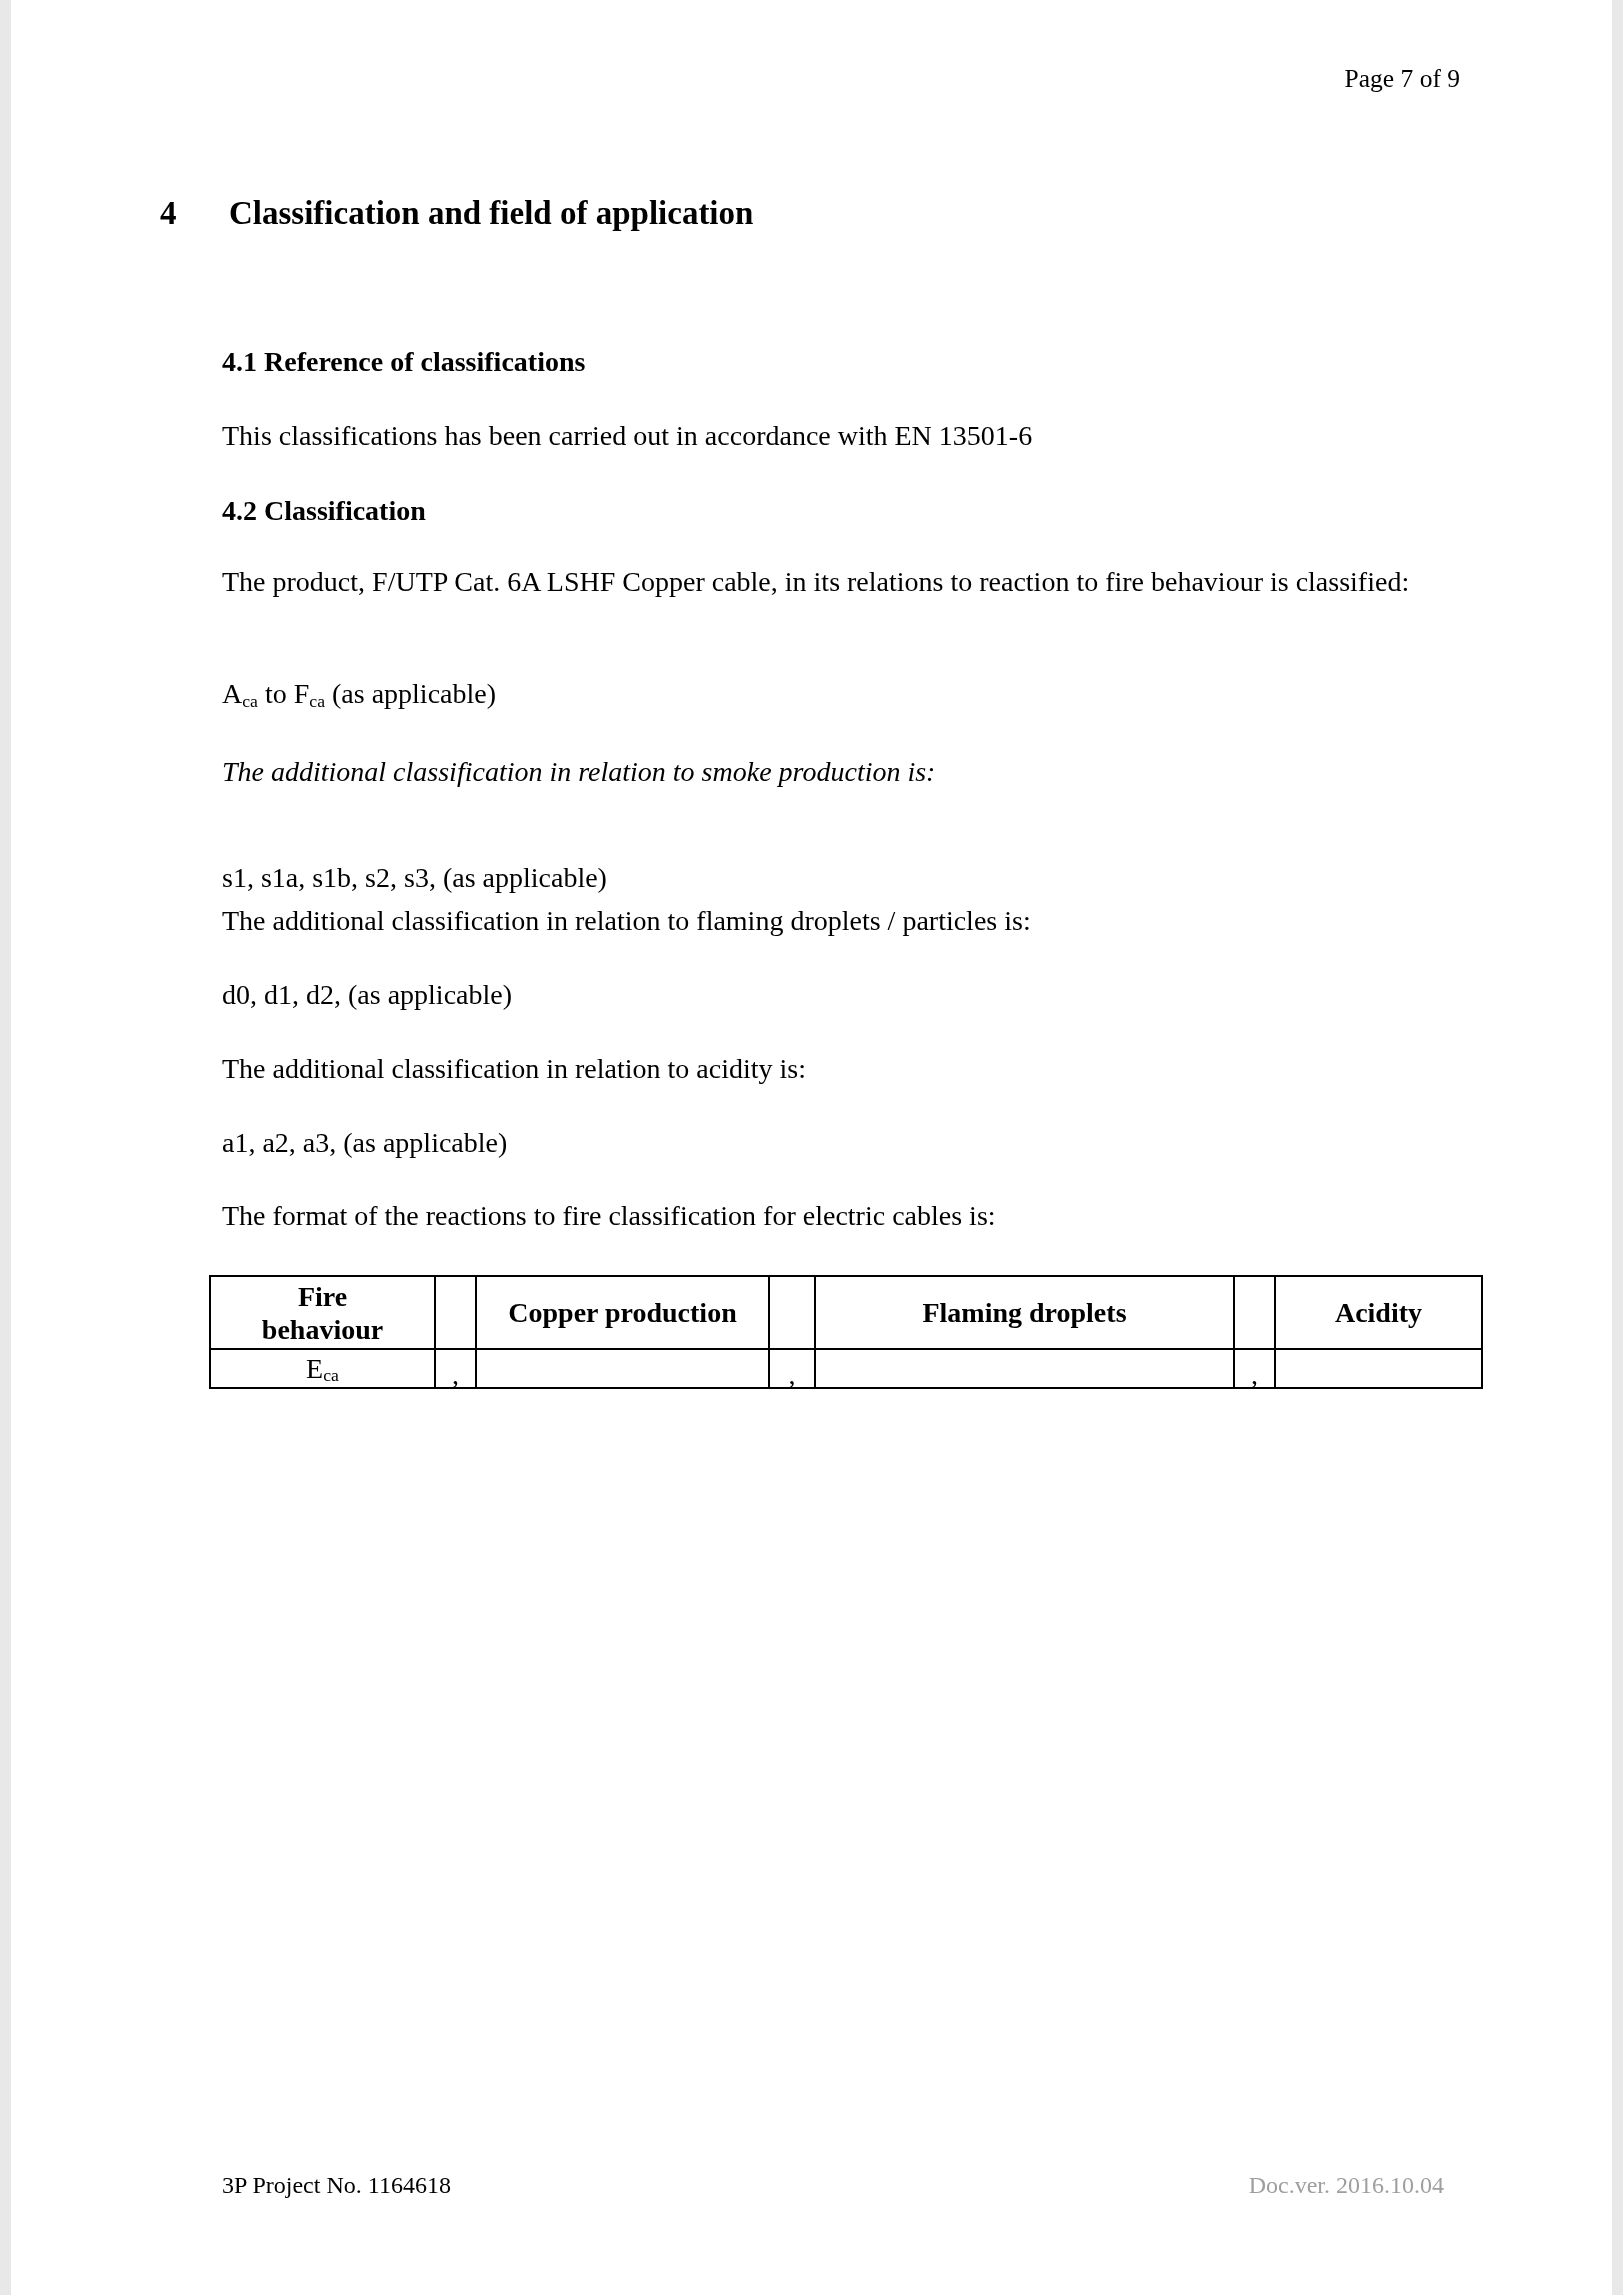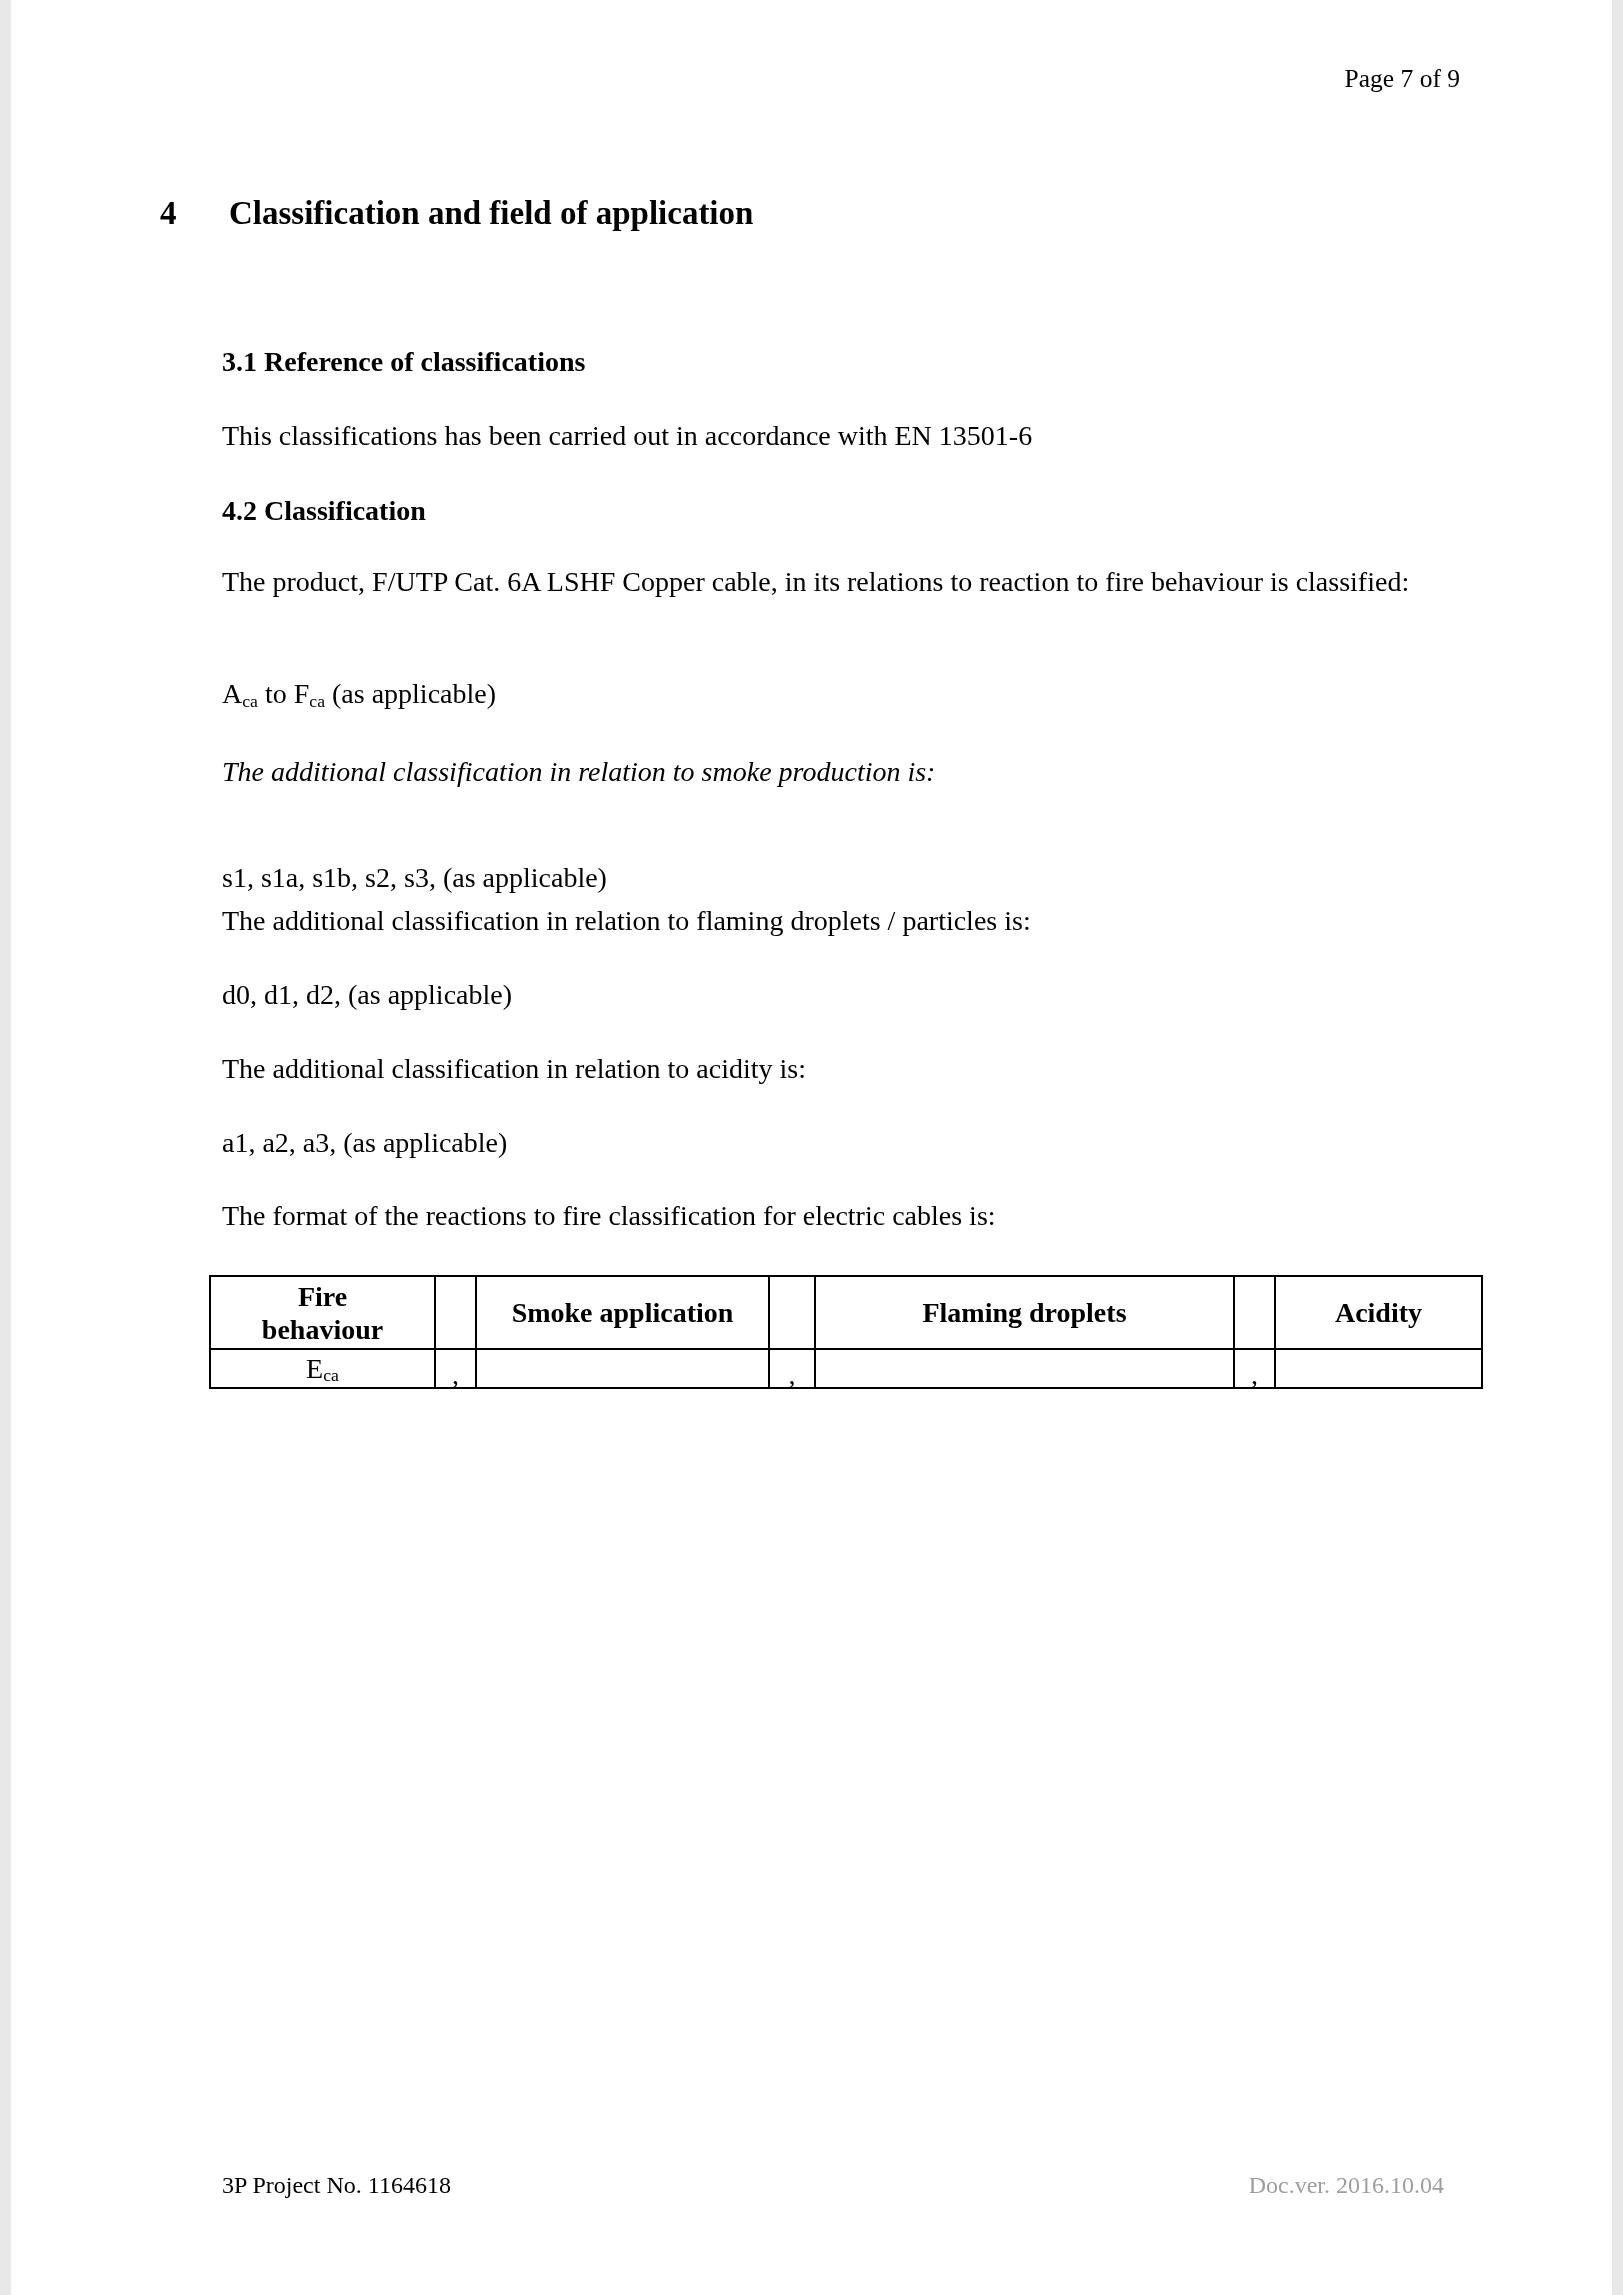--- a/index.html
+++ b/index.html
@@ -90,21 +90,21 @@
 <body>
 
 <div class="page">
 
   <div class="abs page-indicator">Page 7 of 9</div>
 
   <h1 class="abs doc-heading" style="margin:0;">
     <span class="sec-num">4</span><span>Classification and field of application</span>
   </h1>
 
-  <div class="abs subheading" style="top:346px;">3.1 Reference of classifications</div>
+  <div class="abs subheading" style="top:346px;">4.1 Reference of classifications</div>
 
   <div class="abs para nowrap" style="top:417px;">This classifications has been carried out in accordance with EN 13501-6</div>
 
   <div class="abs subheading" style="top:495px;">4.2 Classification</div>
 
   <div class="abs para wrap" style="top:563px;">The product, F/UTP Cat. 6A LSHF Copper cable, in its relations to reaction to fire behaviour is classified:</div>
 
   <div class="abs para nowrap" style="top:675px;">
     <span>A</span><sub class="cls-sub">ca</sub><span> to F</span><sub class="cls-sub">ca</sub><span> (as applicable)</span>
   </div>
@@ -133,21 +133,21 @@
         <col style="width:419px;">
         <col style="width:41px;">
         <col style="width:207px;">
       </colgroup>
       <tbody>
           <tr class="hdr-row">
         <td class="fire-hdr">
           <div class="hdr-inner">Fire behaviour</div>
         </td>
         <td></td>
-        <td>Smoke application</td>
+        <td>Copper production</td>
         <td></td>
         <td>Flaming droplets</td>
         <td></td>
         <td>Acidity</td>
       </tr>
       <tr class="data-row">
         <td class="fire-class-cell">
           <span>E</span><sub class="cls-sub">ca</sub>
         </td>
         <td class="comma-cell">,</td>

